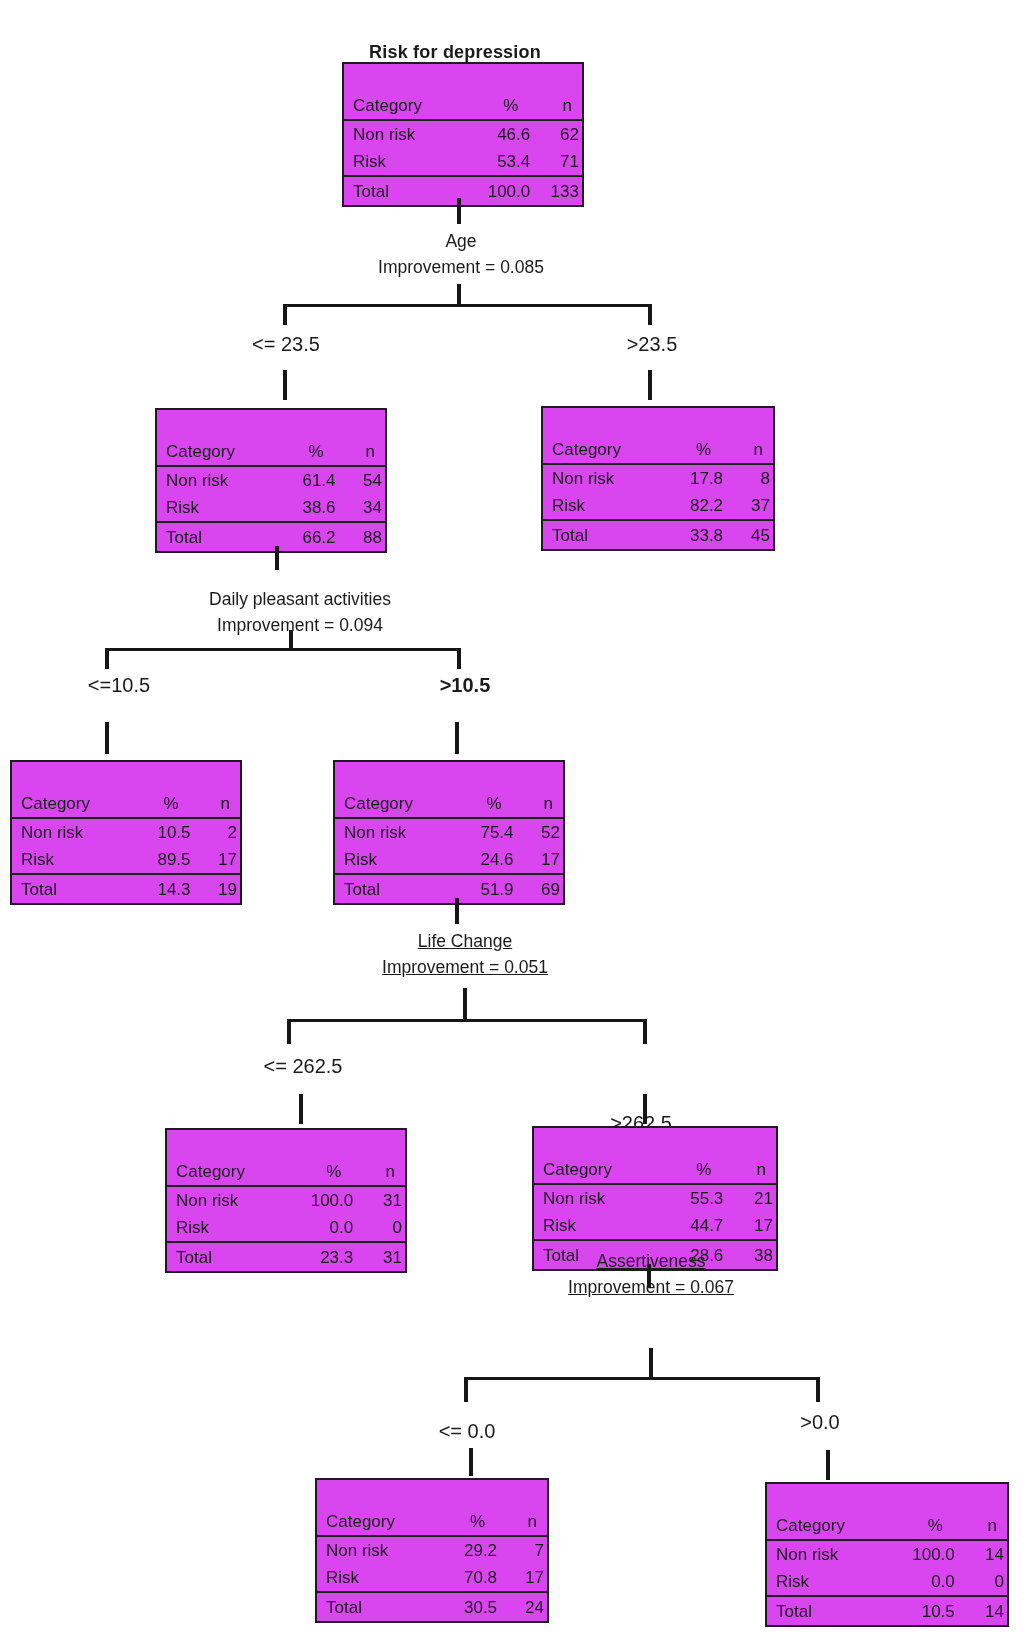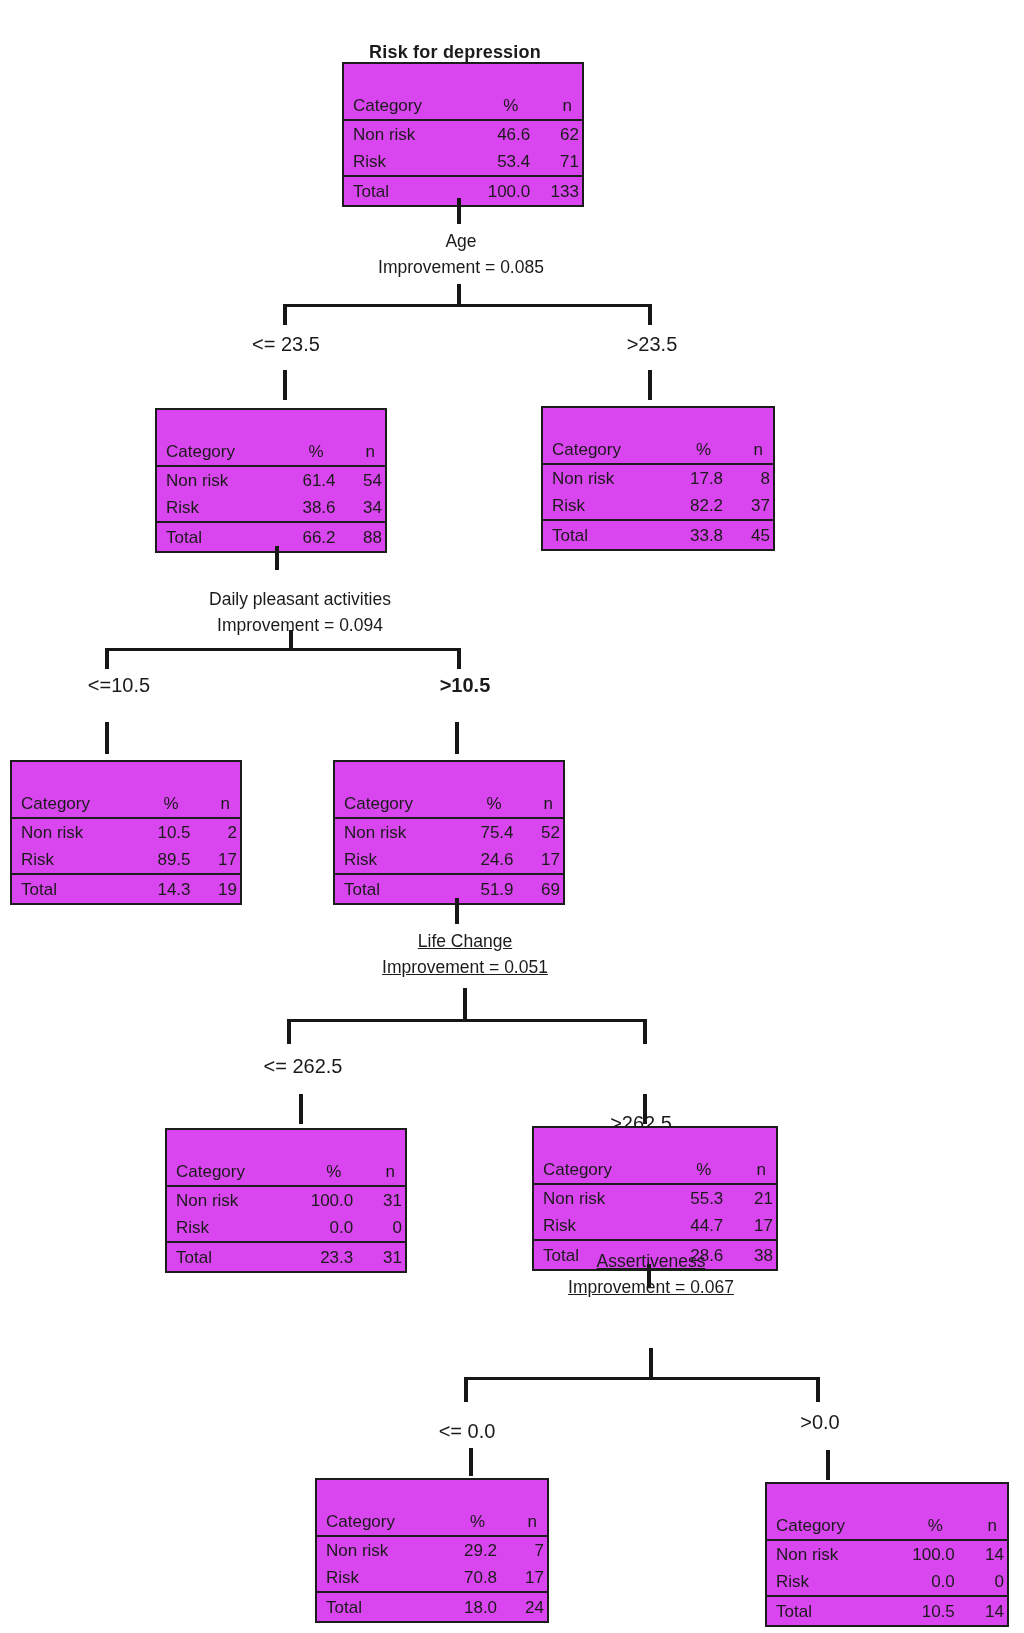--- a/index.html
+++ b/index.html
@@ -281,21 +281,21 @@
     <span class="c pct">29.2</span>
     <span class="c n">7</span>
   </div>
   <div class="trow">
     <span class="c cat">Risk</span>
     <span class="c pct">70.8</span>
     <span class="c n">17</span>
   </div>
   <div class="trow total">
     <span class="c cat">Total</span>
-    <span class="c pct">18.0</span>
+    <span class="c pct">30.5</span>
     <span class="c n">24</span>
   </div>
 </div>
 
 <div class="node" style="left:765px;top:1482px;width:240px;">
   <div class="thead">
     <span class="c cat">Category</span>
     <span class="c pct">%</span>
     <span class="c n">n</span>
   </div>

